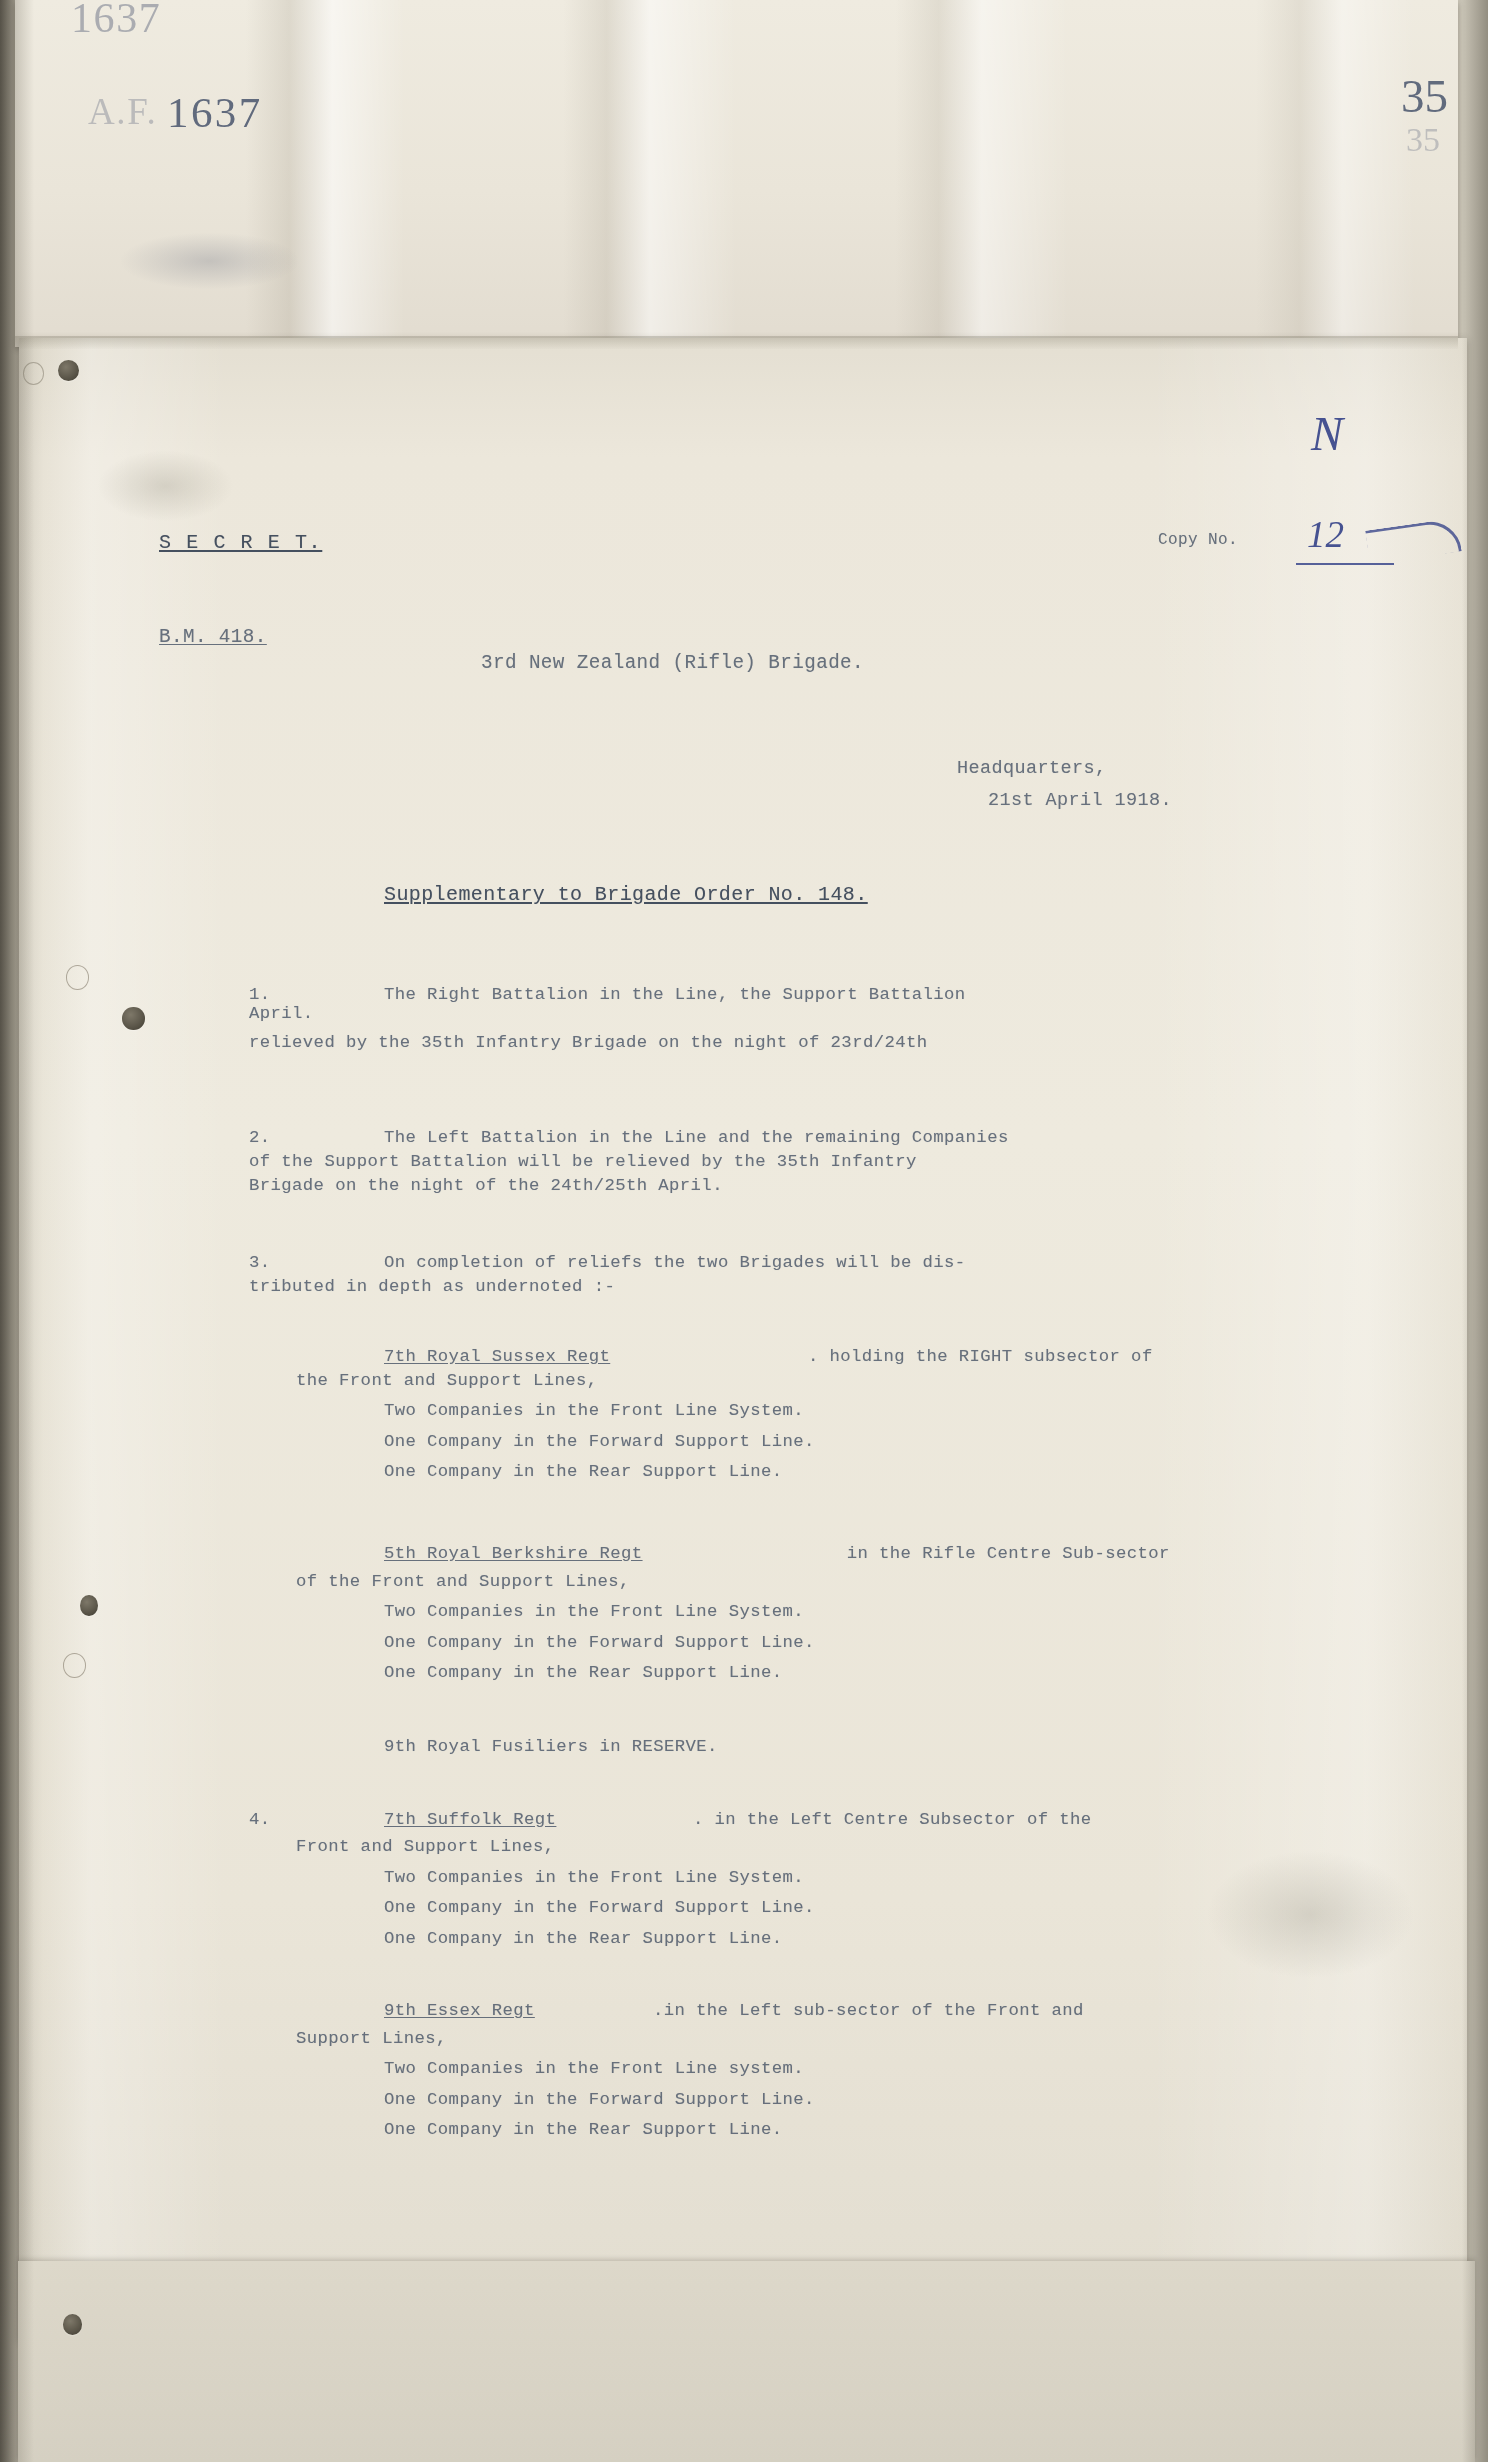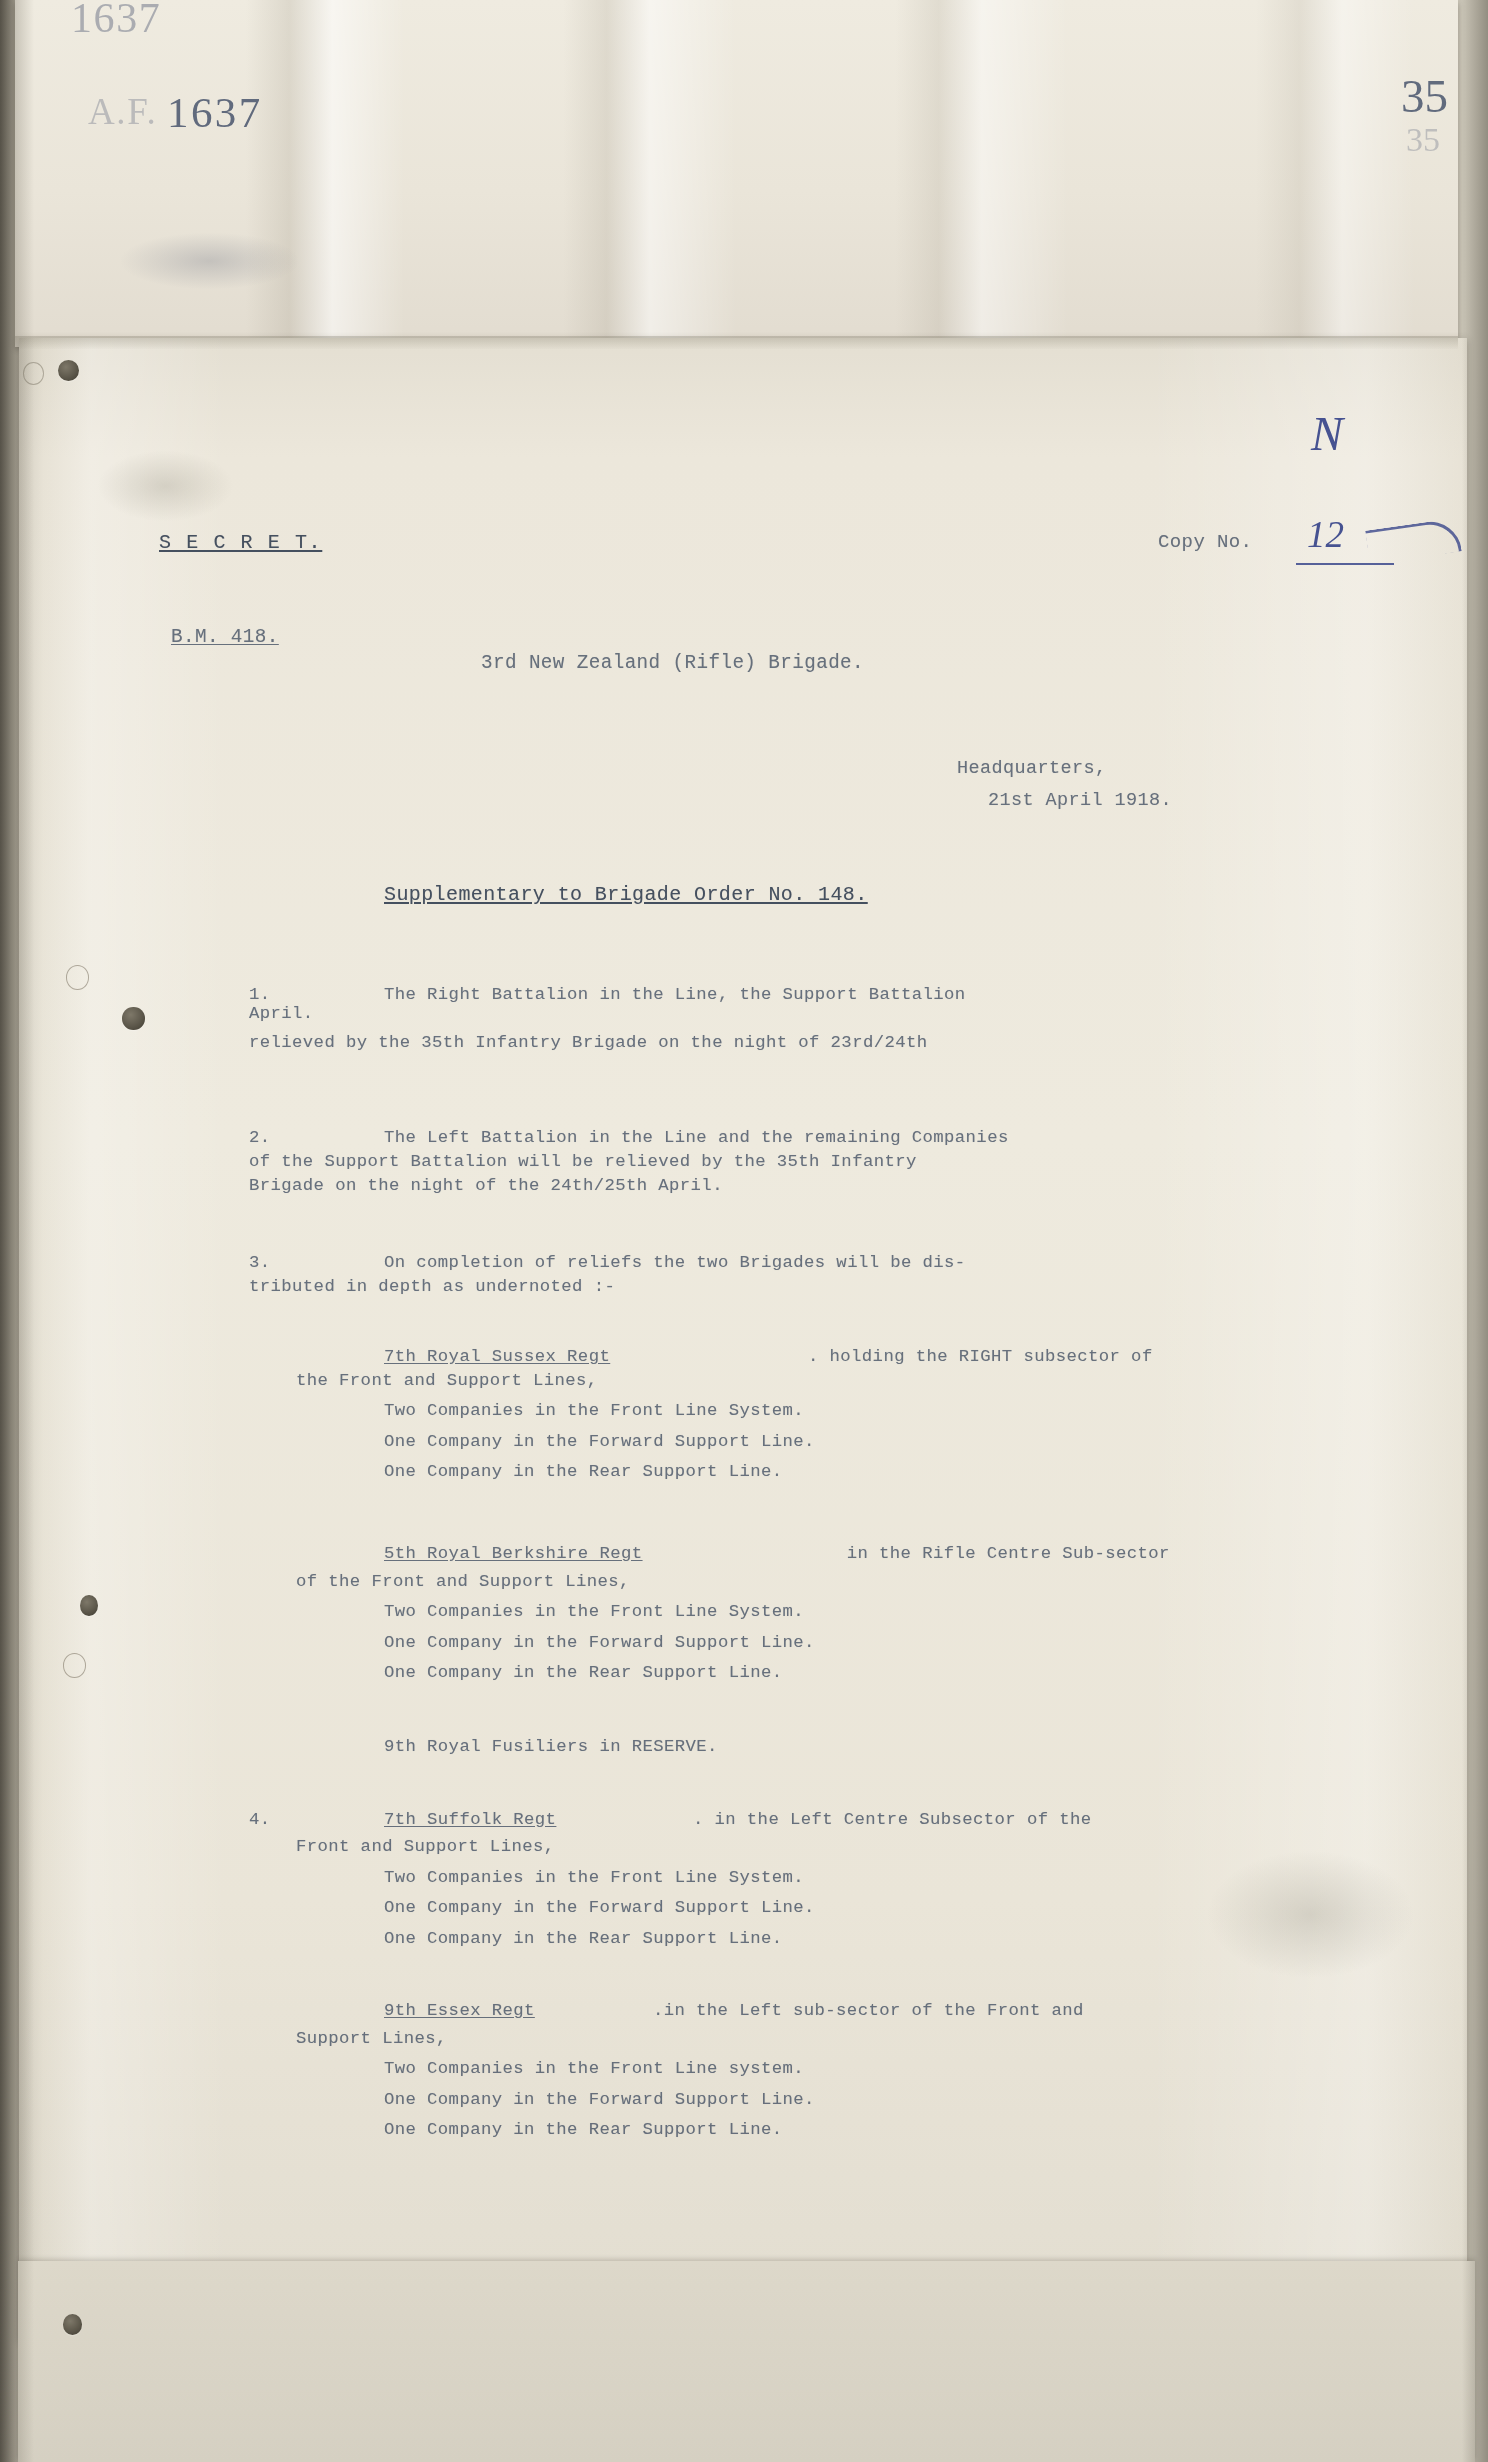--- a/index.html
+++ b/index.html
@@ -199,26 +199,26 @@
   <div class="stamp-num" style="left:167px; top:88px; font-size:43px; letter-spacing:2.4px;">1637</div>
   <div class="ghost-top" style="left:88px; top:90px; font-size:37px; letter-spacing:1.6px; opacity:0.33;">A.F.</div>
 
   <div class="stamp-num" style="left:1401px; top:69px; font-size:47px;">35</div>
   <div class="ghost-top" style="left:1406px; top:121px; font-size:34px; opacity:0.30;">35</div>
 
   <div class="pen pen-big" style="left:1311px; top:406px;">N</div>
 
   <div class="tw ul strong" style="left:159px; top:531px; font-size:20px; letter-spacing:1.6px;">S E C R E T.</div>
 
-  <div class="tw" style="left:1158px; top:531px; font-size:19px;">Copy No.</div>
+  <div class="tw" style="left:1158px; top:531px; font-size:16px;">Copy No.</div>
   <div class="pen" style="left:1307px; top:513px; font-size:37px; font-style:italic;">12</div>
   <div style="position:absolute; left:1296px; top:563px; width:98px; height:2.4px; background:#2f3d86; opacity:0.8;"></div>
   <div style="position:absolute; left:1367px; top:524px; width:90px; height:31px; border-top:3.2px solid #2f3d86; border-right:3.2px solid #2f3d86; border-radius:0 32px 0 0; opacity:0.75; transform:rotate(-8deg);"></div>
 
-  <div class="tw ul" style="left:159px; top:626px; font-size:19.3px;margin-left:12px;">B.M. 418.</div>
+  <div class="tw ul" style="left:159px; top:626px; font-size:19.3px;">B.M. 418.</div>
   <div class="tw" style="left:481px; top:652px; font-size:19.3px;">3rd New Zealand (Rifle) Brigade.</div>
 
   <div class="tw" style="left:957px; top:758px; font-size:18.5px;">Headquarters,</div>
   <div class="tw" style="left:988px; top:790px; font-size:18.5px;">21st April 1918.</div>
 
   <div class="tw ul strong" style="left:384px; top:883px; font-size:20px;">Supplementary to Brigade Order No. 148.</div>
 
   <div class="tw body-line" style="left:249px; top:983px;">1.</div>
   <div class="tw body-line" style="left:384px; top:983px;">The Right Battalion in the Line, the Support Battalion</div>
   <div class="tw body-line" style="left:249px; top:1031px;">relieved by the 35th Infantry Brigade on the night of 23rd/24th</div>

